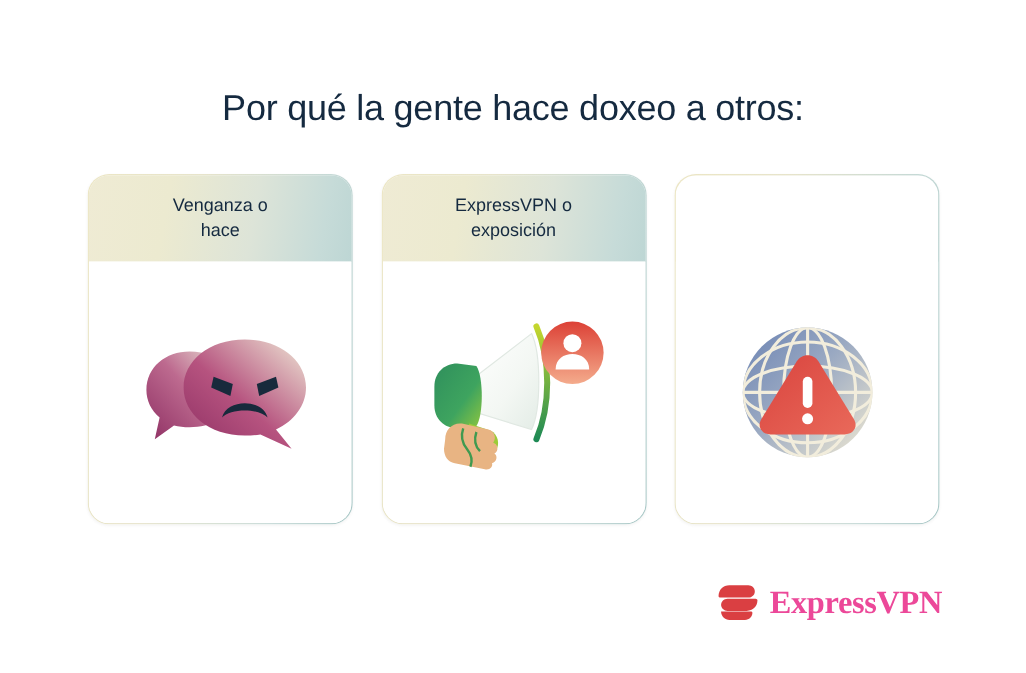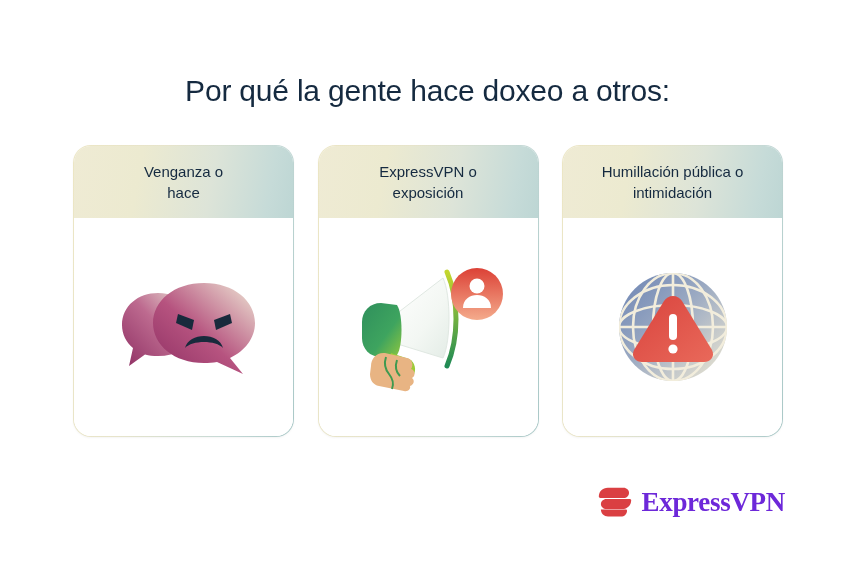--- a/index.html
+++ b/index.html
@@ -109,21 +109,21 @@
     right: 70px;
     top: 487px;
     display: flex;
     align-items: center;
     gap: 9px;
   }
   .logo-mark {
     display: block;
   }
   .logo-word {
-    color: #6d28d9;
+    color: #ec4899;
     font-family: "Liberation Serif", serif;
     font-size: 27px;
     line-height: 27px;
     font-weight: 700;
     letter-spacing: -0.3px;
     white-space: nowrap;
   }
 </style>
 </head>
 <body>
@@ -223,26 +223,20 @@
           <path d="M46 98 C44 104 45 110 49 114" fill="none" stroke="#3f9a50" stroke-width="2"></path>
 
           <circle cx="126" cy="32" r="26" fill="url(#avg)"></circle>
           <circle cx="126" cy="24" r="7.5" fill="#ffffff"></circle>
           <path d="M112 46 C112 37 119 33 126 33 C133 33 140 37 140 46 Z" fill="#ffffff"></path>
         </svg>
       </div>
     </div>
 
     <div class="card">
-      <div class="card-header">
-        <div class="card-title">
-          <span>Humillación pública o</span><br>
-          <span>intimidación</span>
-        </div>
-      </div>
       <div class="card-body">
         <svg class="illo" width="130" height="130" viewBox="0 0 130 130">
           <defs>
             <linearGradient id="globeg" x1="0" y1="0" x2="1" y2="1">
               <stop offset="0%" stop-color="#6b83b3"></stop>
               <stop offset="45%" stop-color="#9aa9c2"></stop>
               <stop offset="100%" stop-color="#f1ead3"></stop>
             </linearGradient>
             <linearGradient id="warn" x1="0" y1="0" x2="1" y2="1">
               <stop offset="0%" stop-color="#d9443e"></stop>

